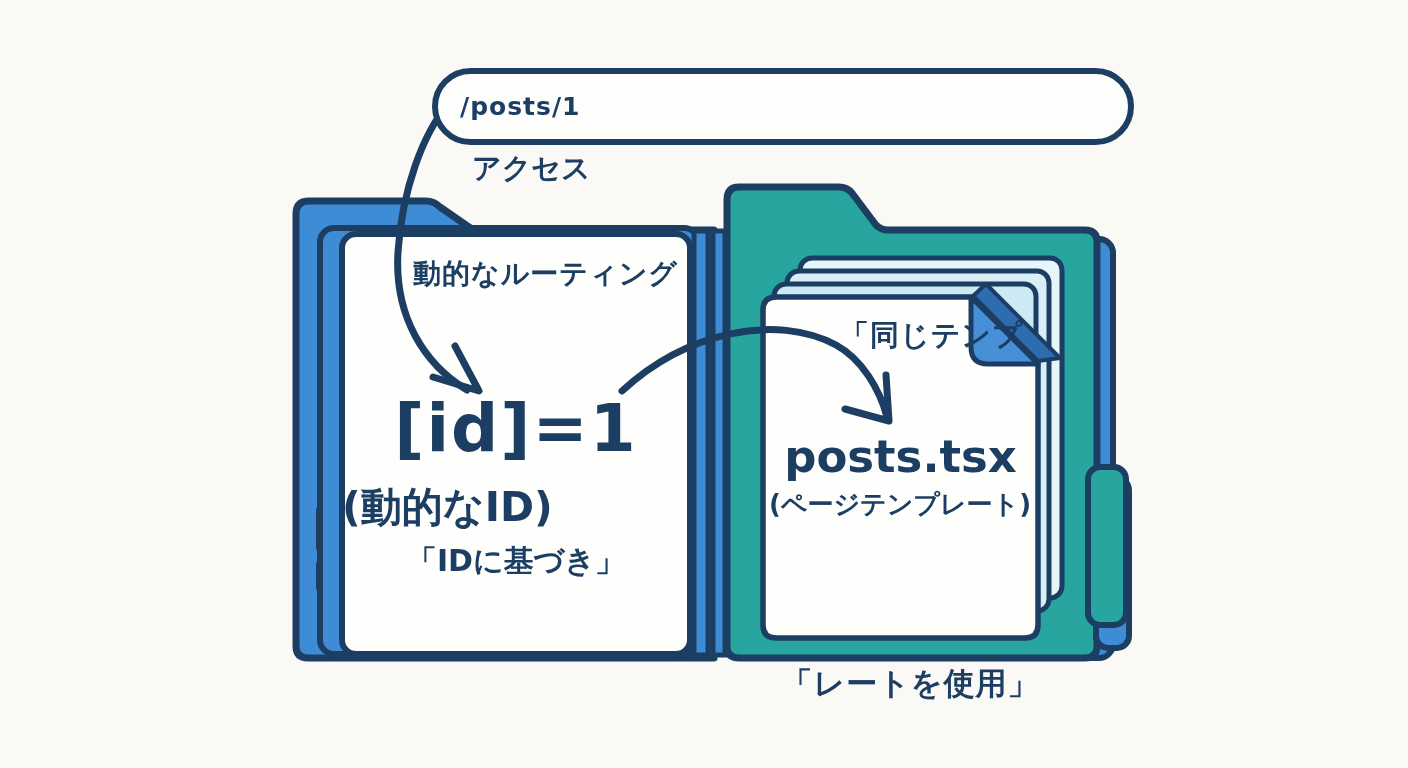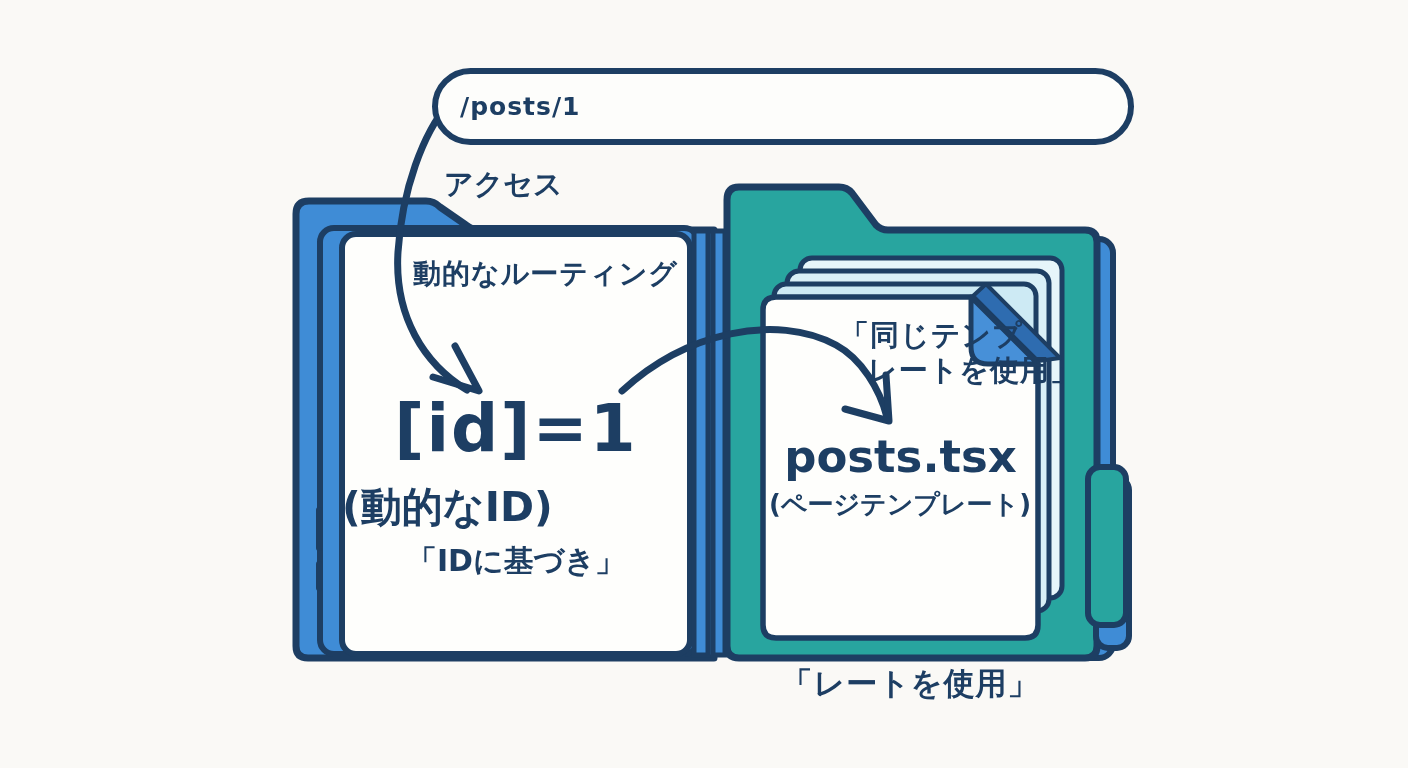--- a/index.html
+++ b/index.html
@@ -11,21 +11,21 @@
   body{background:var(--bg);font-family:"DejaVu Sans","Liberation Sans",sans-serif;}
   .canvas{position:relative;width:1408px;height:768px;background:var(--bg);overflow:hidden;}
   .diagram-svg{position:absolute;left:0;top:0;width:1408px;height:768px;}
   .label{position:absolute;color:var(--navy);font-weight:bold;white-space:nowrap;}
   .url-pill{
     position:absolute;left:432px;top:68px;width:668px;height:65px;
     border:6px solid var(--navy);border-radius:40px;background:var(--paper);
     display:flex;align-items:center;padding-left:22px;
   }
   .url-text{color:var(--navy);font-weight:bold;font-size:25px;letter-spacing:1px;text-align:right;}
-  .access-label{left:444px;top:149px;font-size:29px;margin-top:16px;}
+  .access-label{left:472px;top:149px;font-size:29px;}
   .routing-label{left:413px;top:255px;font-size:28px;letter-spacing:1px;}
   .id-value{left:342px;width:348px;top:390px;text-align:center;font-size:66px;letter-spacing:2px;}
   .id-type{left:342px;width:348px;top:480px;text-align:left;font-size:41px;}
   .id-note{left:342px;width:348px;top:541px;text-align:center;font-size:30px;}
   .tpl-note-1{left:840px;top:316px;font-size:29px;letter-spacing:1px;}
   .tpl-note-2{left:868px;top:351px;font-size:29px;letter-spacing:1px;}
   .page-file{left:763px;width:275px;top:430px;text-align:center;font-size:45px;}
   .page-type{left:755px;width:290px;top:487px;text-align:center;font-size:26px;}
   .rendering-label{left:763px;width:295px;top:663px;text-align:center;font-size:31px;letter-spacing:1px;}
 </style>
@@ -75,18 +75,17 @@
   <div class="url-pill">
     <span class="url-text">/posts/1</span>
   </div>
 
   <div class="label access-label">アクセス</div>
   <div class="label routing-label">動的なルーティング</div>
   <div class="label id-value">[id]=1</div>
   <div class="label id-type">(動的なID)</div>
   <div class="label id-note">「IDに基づき」</div>
   <div class="label tpl-note-1">「同じテンプ</div>
-  <div class="label tpl-note-2">レートを使用」</div>
   <div class="label page-file">posts.tsx</div>
   <div class="label page-type">(ページテンプレート)</div>
   <div class="label rendering-label">「レートを使用」</div>
 
 </div>
 
 </body></html>

